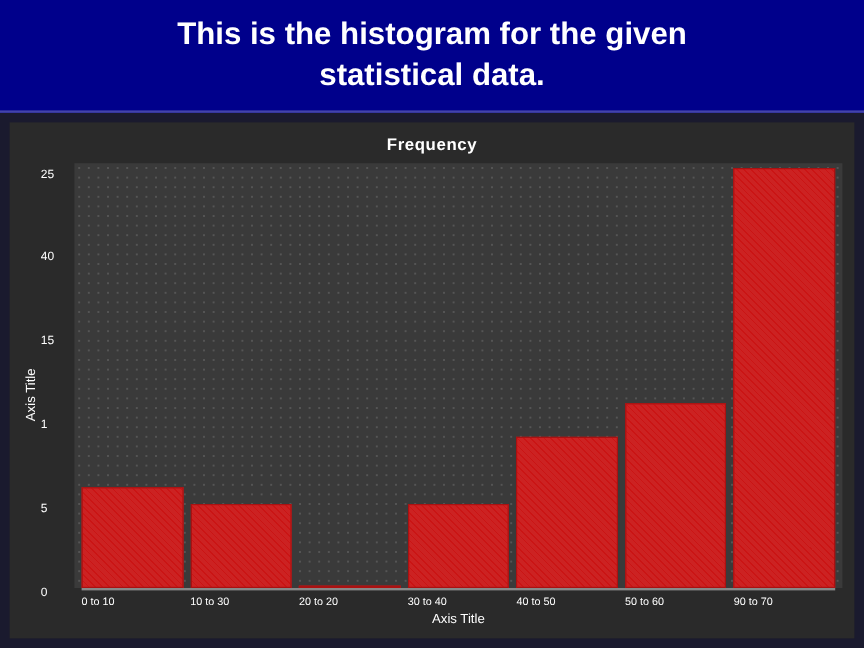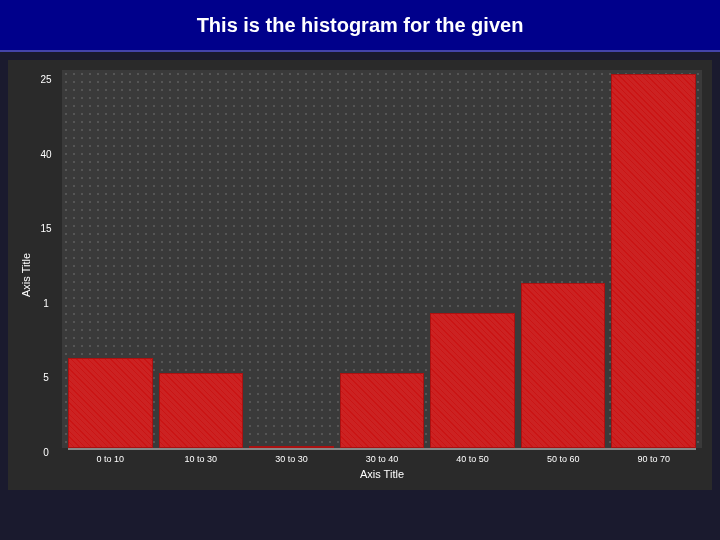--- a/index.html
+++ b/index.html
@@ -13,21 +13,21 @@
 
     .title-bar {
       background: #00008B;
       padding: 12px 20px;
       text-align: center;
       border-bottom: 2px solid #4444aa;
     }
 
     .title-text {
       color: white;
-      font-size: 20px;
+      font-size: 26px;
       font-weight: bold;
       line-height: 1.3;
     }
 
     .chart-container {
       background: #2a2a2a;
       margin: 8px;
       padding: 10px 10px 10px 10px;
       height: 430px;
       position: relative;
@@ -75,21 +75,21 @@
       justify-content: space-between;
       width: 28px;
       flex-shrink: 0;
       padding-bottom: 22px;
       padding-top: 4px;
     }
 
     .y-tick {
       color: white;
       font-size: 10px;
-      text-align: center;
+      text-align: left;
       padding-right: 4px;
     }
 
     .plot-area-wrapper {
       flex: 1;
       display: flex;
       flex-direction: column;
     }
 
     .plot-area {
@@ -140,21 +140,20 @@
     .x-labels {
       display: flex;
       gap: 6px;
       padding: 4px 6px 0 6px;
     }
 
     .x-label {
       flex: 1;
       color: white;
       font-size: 9px;
-      text-align: center;
     }
 
     .x-axis-title {
       color: white;
       font-size: 11px;
       text-align: center;
       margin-top: 4px;
     }
 
     .bottom-axis-line {
@@ -162,24 +161,26 @@
       background: #888;
       margin: 0 6px;
     }
   </style>
 </head>
 <body>
 
 <div class="title-bar">
   <div class="title-text">
     <span>This is the histogram for the given</span><br>
+    <span>statistical data.</span>
   </div>
 </div>
 
 <div class="chart-container">
+  <div class="chart-title">Frequency</div>
 
   <div class="chart-body">
     <div class="y-axis-label">Axis Title</div>
 
     <div class="y-ticks-and-plot">
       <div class="y-ticks">
       <div class="y-tick">0</div>
           <div class="y-tick">5</div>
           <div class="y-tick">1</div>
           <div class="y-tick">15</div>
@@ -208,21 +209,21 @@
               <div class="bar" style="height: 44%;"></div>
             </div>
             <div class="bar-group">
               <div class="bar" style="height: 100%;"></div>
             </div>
           </div>
         <div class="bottom-axis-line"></div>
         <div class="x-labels" id="x-labels">
         <div class="x-label">0 to 10</div>
             <div class="x-label">10 to 30</div>
-            <div class="x-label">30 to 30</div>
+            <div class="x-label">20 to 20</div>
             <div class="x-label">30 to 40</div>
             <div class="x-label">40 to 50</div>
             <div class="x-label">50 to 60</div>
             <div class="x-label">90 to 70</div>
           </div>
         <div class="x-axis-title">Axis Title</div>
       </div>
     </div>
   </div>
 </div>

